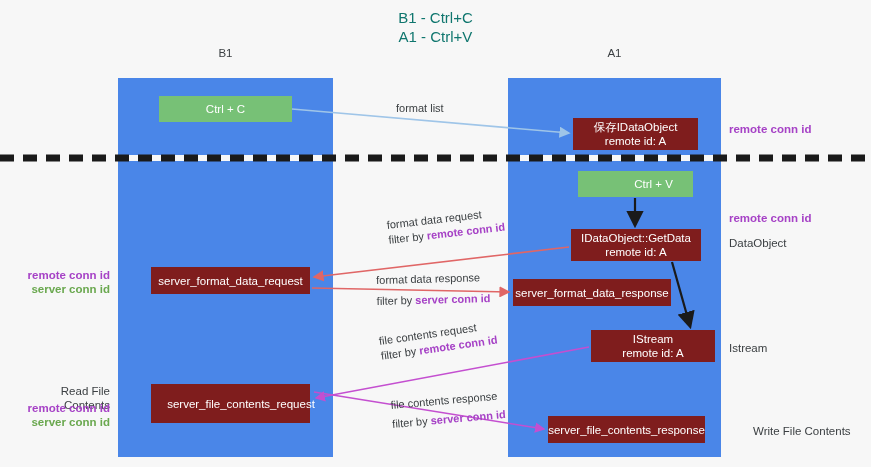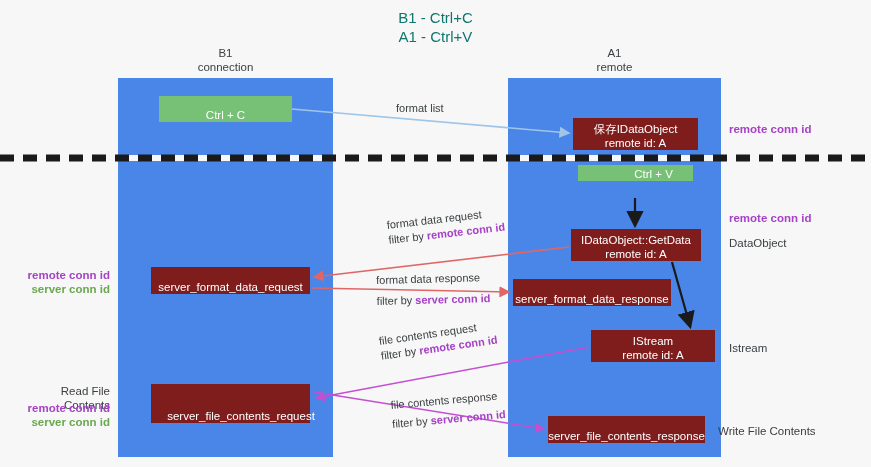--- a/index.html
+++ b/index.html
@@ -42,32 +42,32 @@
   }
   #head-b1 { left: 118px; top: 46px; width: 215px; }
   #head-a1 { left: 508px; top: 46px; width: 213px; }
 
   
   .node {
     box-sizing: border-box;
     display: flex;
     flex-direction: column;
     align-items: center;
-    justify-content: flex-end;
+    justify-content: center;
     color: #ffffff;
     font-size: 11.5px;
     line-height: 14px;
     text-align: center;
   }
   .node.green { background: #77c176; }
   .node.orange { background: #7f1d1d; }
   .node .l2 { display: block; }
 
   #node-ctrlc { left: 159px; top: 96px; width: 133px; height: 26px; }
-  #node-ctrlv { left: 578px; top: 165px; width: 115px; height: 16px; padding-left: 36px; }
+  #node-ctrlv { left: 578px; top: 171px; width: 115px; height: 26px; padding-left: 36px; }
   #node-idataobject { left: 573px; top: 118px; width: 125px; height: 32px; }
   #node-getdata   { left: 571px; top: 229px; width: 130px; height: 32px; }
   #node-istream   { left: 591px; top: 330px; width: 124px; height: 32px; }
   #node-sfdreq  { left: 151px; top: 267px; width: 159px; height: 27px; }
   #node-sfdres  { left: 513px; top: 279px; width: 158px; height: 27px; }
   #node-sfcreq  { left: 151px; top: 384px; width: 159px; height: 39px; padding-left: 21px; }
   #node-sfcres  { left: 548px; top: 416px; width: 157px; height: 27px; }
 
   
   .annot {
@@ -75,21 +75,21 @@
     line-height: 14px;
   }
   .annot.plain { color: #3c4043; text-align: right; }
   .purple { color: #a642c6; font-weight: bold; }
   .green-t { color: #6aa84f; font-weight: bold; }
 
   #annot-r1 { left: 729px; top: 122px; }
   #annot-r2 { left: 729px; top: 211px; }
   #annot-r3 { left: 729px; top: 236px; }
   #annot-r4 { left: 729px; top: 341px; }
-  #annot-r5 { left: 718px; top: 424px; }
+  #annot-r5 { left: 753px; top: 424px; }
 
   #annot-l1 { left: 22px; top: 268px; text-align: right; width: 88px; }
   #annot-l2 { left: 28px; top: 384px; text-align: right; width: 82px; }
   #annot-l3 { left: 22px; top: 401px; text-align: right; width: 88px; }
 
   
   .edge-label {
     font-size: 11px;
     line-height: 15px;
     color: #3c4043;
@@ -162,25 +162,23 @@
   <line x1="314" y1="392" x2="544" y2="429" stroke="#c44fd0" stroke-width="1.5" marker-end="url(#ah-magenta)"></line>
 </svg>
 
 <div class="abs" id="title">
   <div>B1 - Ctrl+C</div>
   <div>A1 - Ctrl+V</div>
 </div>
 
 <div class="abs col-head" id="head-b1">
   <div>B1</div>
-  <div>connection</div>
 </div>
 <div class="abs col-head" id="head-a1">
   <div>A1</div>
-  <div>remote</div>
 </div>
 
 <div class="abs node green" id="node-ctrlc">
   <span>Ctrl + C</span>
 </div>
 
 <div class="abs node orange" id="node-idataobject">
   <span>保存IDataObject</span>
   <span class="l2">remote id: A</span>
 </div>

